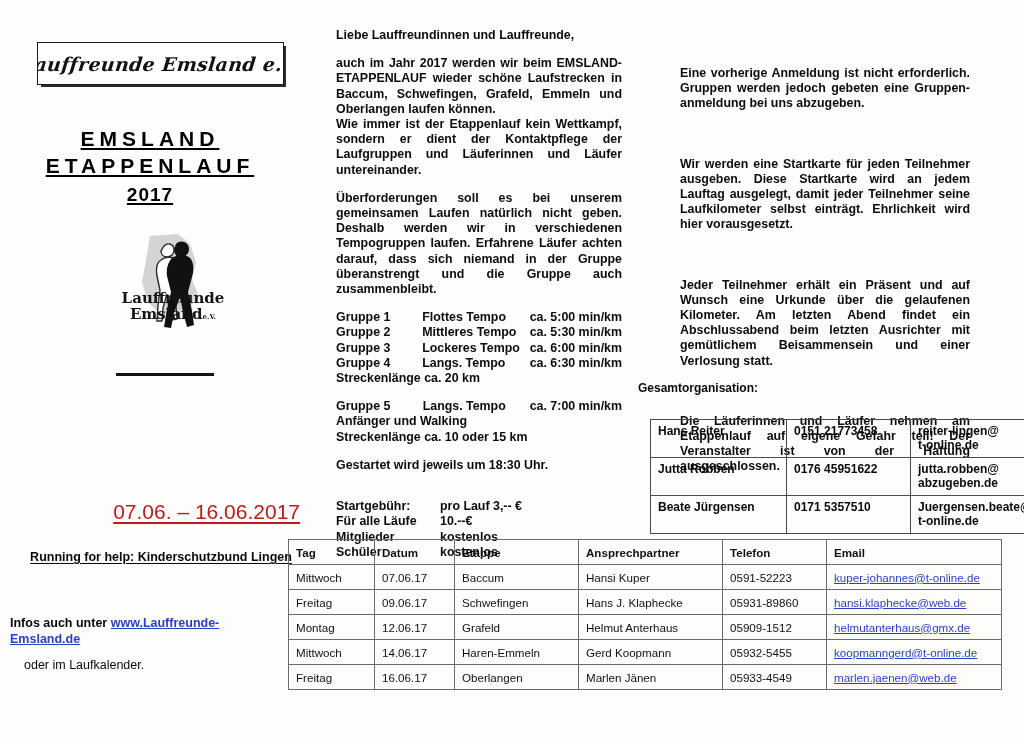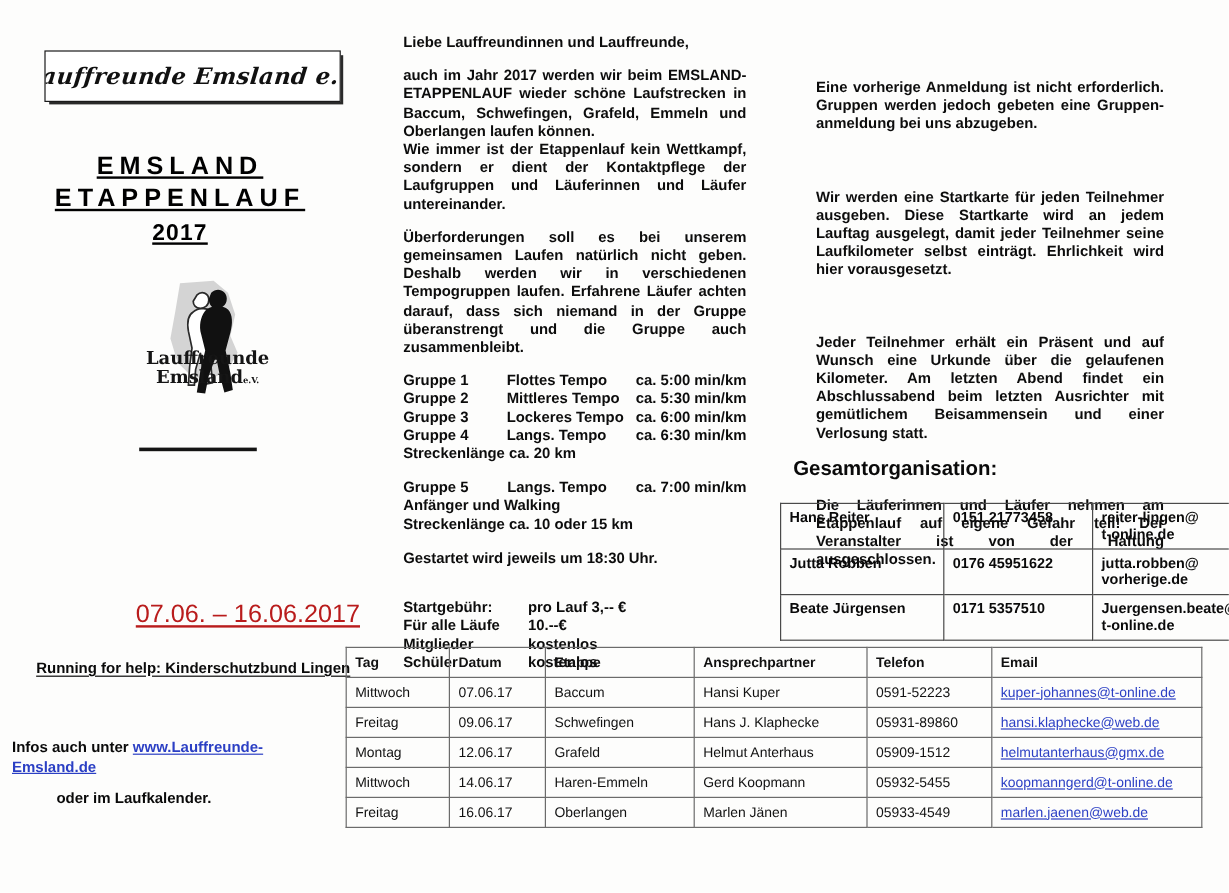--- a/index.html
+++ b/index.html
@@ -157,22 +157,21 @@
   }
   .infos a {
     color: #2b3fc4;
     text-decoration: underline;
   }
   .laufkalender {
     position: absolute;
     left: 24px;
     top: 658px;
     font-size: 12.5px;
-    font-weight: 700;
-    margin-left: 23px;
+    font-weight: 400;
   }
 
   
   .col-mid {
     position: absolute;
     left: 336px;
     top: 28px;
     width: 286px;
     font-size: 12.4px;
     font-weight: 700;
@@ -210,23 +209,23 @@
     width: 322px;
     font-size: 12.4px;
     font-weight: 700;
     line-height: 15.2px;
     color: #0c0c0c;
   }
   .col-right p { margin: 16px; }
 
   .gesamt-label {
     position: absolute;
-    left: 661px;
+    left: 638px;
     top: 381px;
-    font-size: 17px;
+    font-size: 12px;
     font-weight: 700;
   }
 
   
   .contact-table {
     position: absolute;
     left: 650px;
     top: 419px;
     width: 348px;
     border-collapse: collapse;
@@ -417,21 +416,21 @@
   <table class="contact-table">
     <tbody>
       <tr>
         <td class="ct-c1">Hans Reiter</td>
         <td class="ct-c2">0151 21773458</td>
         <td class="ct-c3 ct-email"><span>reiter-lingen@</span><br><span>t-online.de</span></td>
       </tr>
       <tr>
         <td class="ct-c1">Jutta Robben</td>
         <td class="ct-c2">0176 45951622</td>
-        <td class="ct-c3 ct-email"><span>jutta.robben@</span><br><span>vorherige.de</span></td>
+        <td class="ct-c3 ct-email"><span>jutta.robben@</span><br><span>abzugeben.de</span></td>
       </tr>
       <tr>
         <td class="ct-c1">Beate Jürgensen</td>
         <td class="ct-c2">0171 5357510</td>
         <td class="ct-c3 ct-email"><span>Juergensen.beate@</span><br><span>t-online.de</span></td>
       </tr>
     </tbody>
   </table>
 
   <table class="sched-table">

